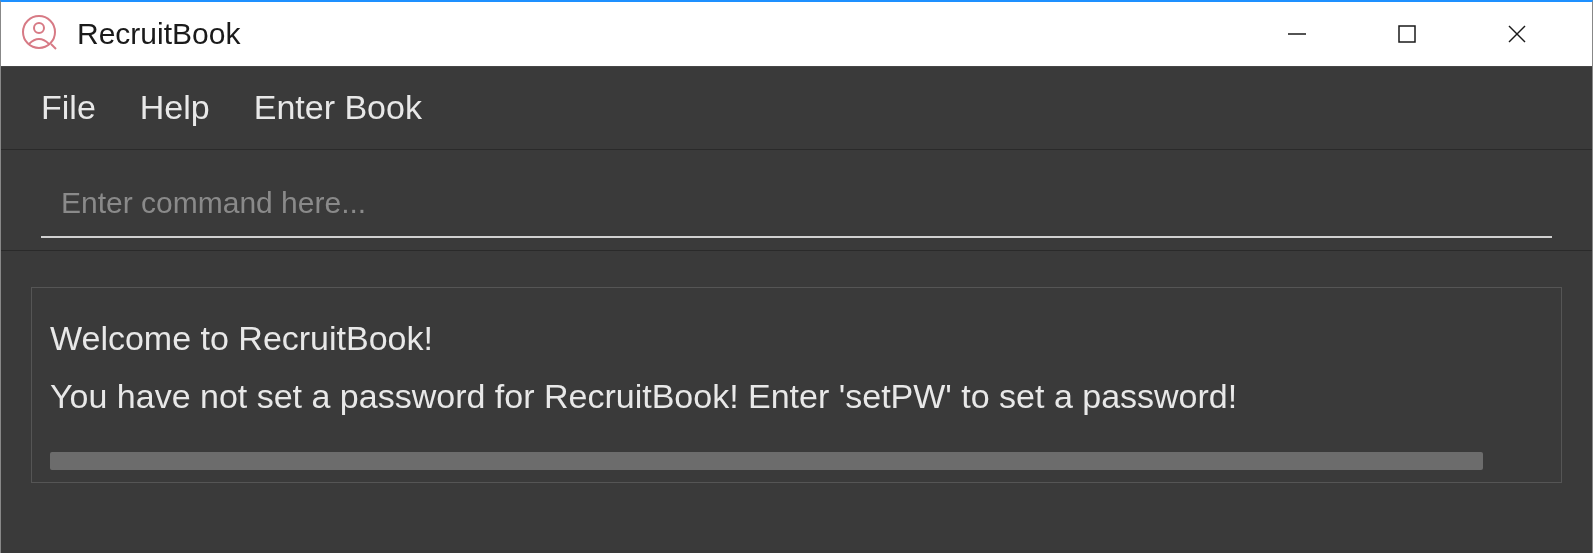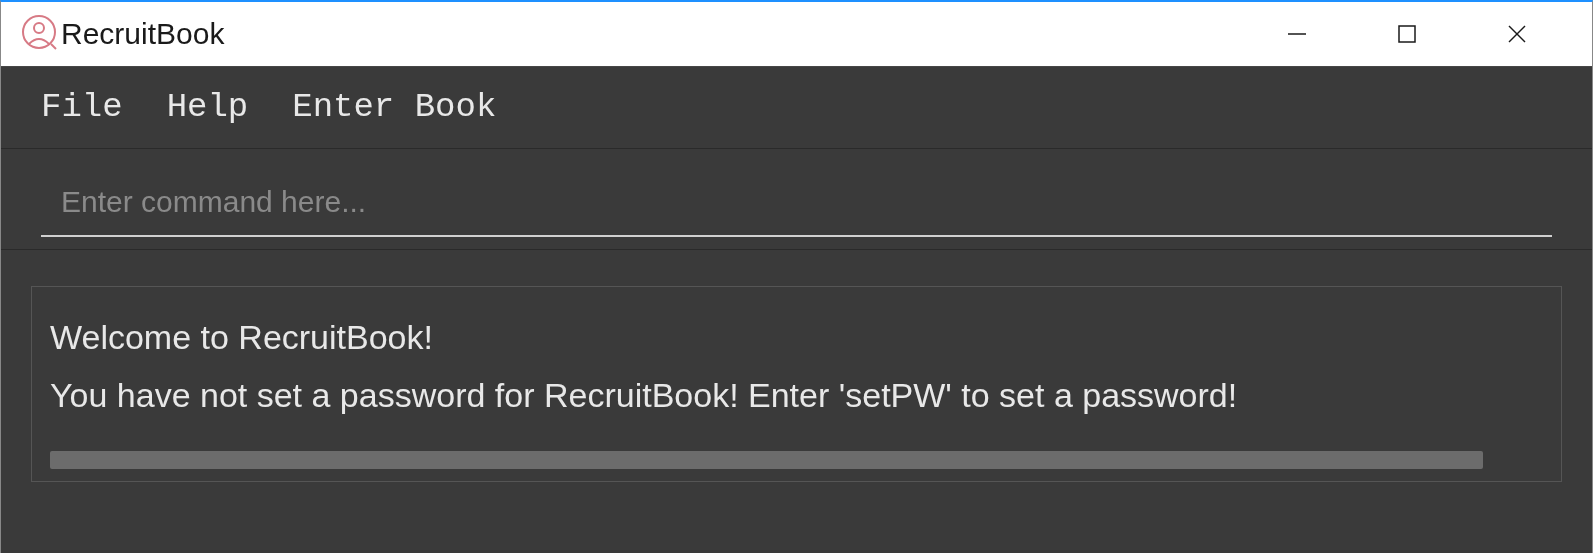--- a/index.html
+++ b/index.html
@@ -20,21 +20,21 @@
     .titlebar {
       height: 64px;
       background: #ffffff;
       display: flex;
       align-items: center;
       padding: 0 20px;
     }
     .titlebar-left {
       display: flex;
       align-items: center;
-      gap: 4px;
+      gap: 20px;
     }
     .app-icon svg {
       width: 36px;
       height: 36px;
     }
     .app-title {
       font-size: 30px;
       color: #1a1a1a;
       font-weight: 400;
     }
@@ -64,21 +64,20 @@
       display: flex;
       flex-direction: column;
     }
     .menubar {
       display: flex;
       align-items: center;
       padding: 22px 40px;
       gap: 44px;
       border-bottom: 1px solid #2a2a2a;
       box-shadow: 0 1px 0 #474747 inset;
-      font-family: Liberation Mono, monospace;
     }
     .menu-item {
       color: #e8e8e8;
       font-size: 34px;
       font-weight: 400;
       cursor: pointer;
     }
     .command-area {
       padding: 26px 40px 12px 40px;
       border-bottom: 1px solid #2a2a2a;

